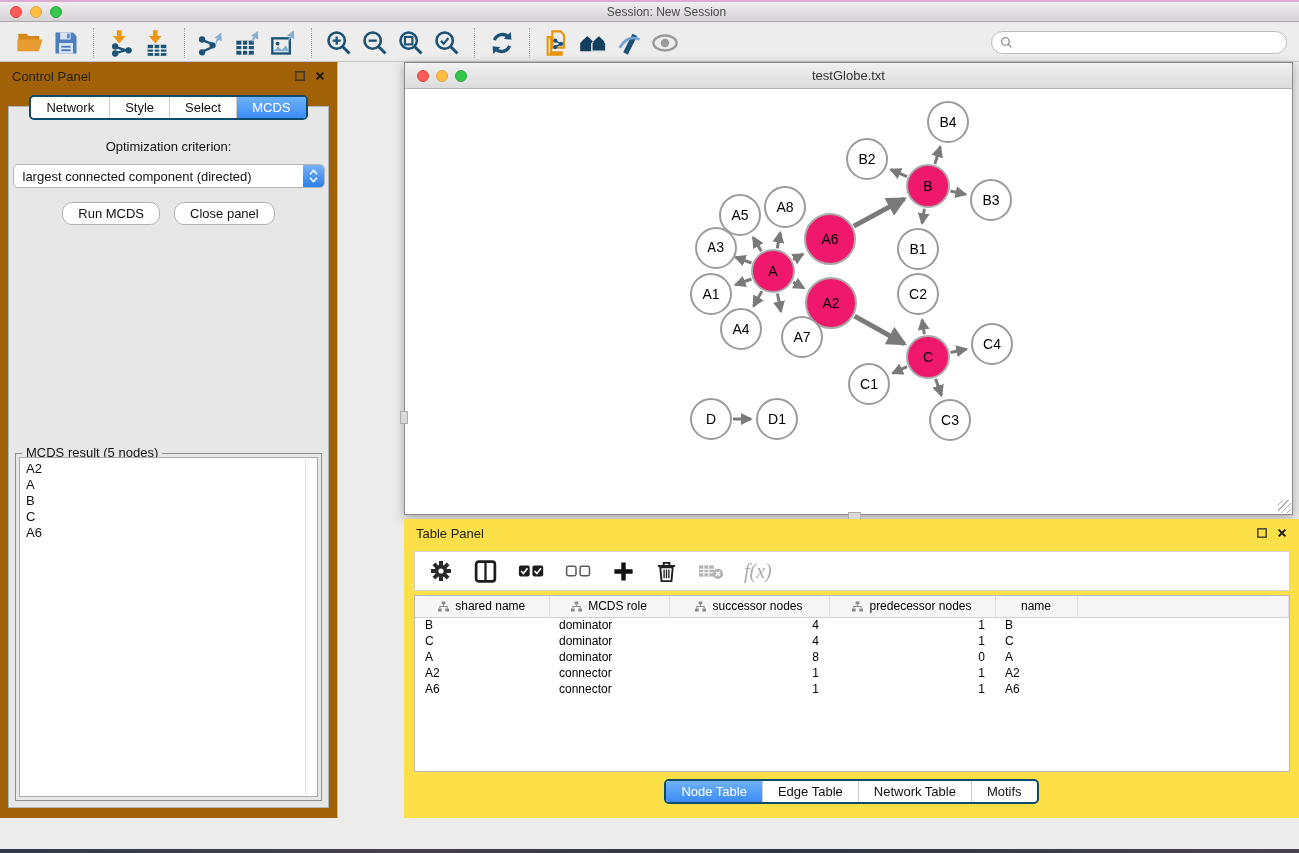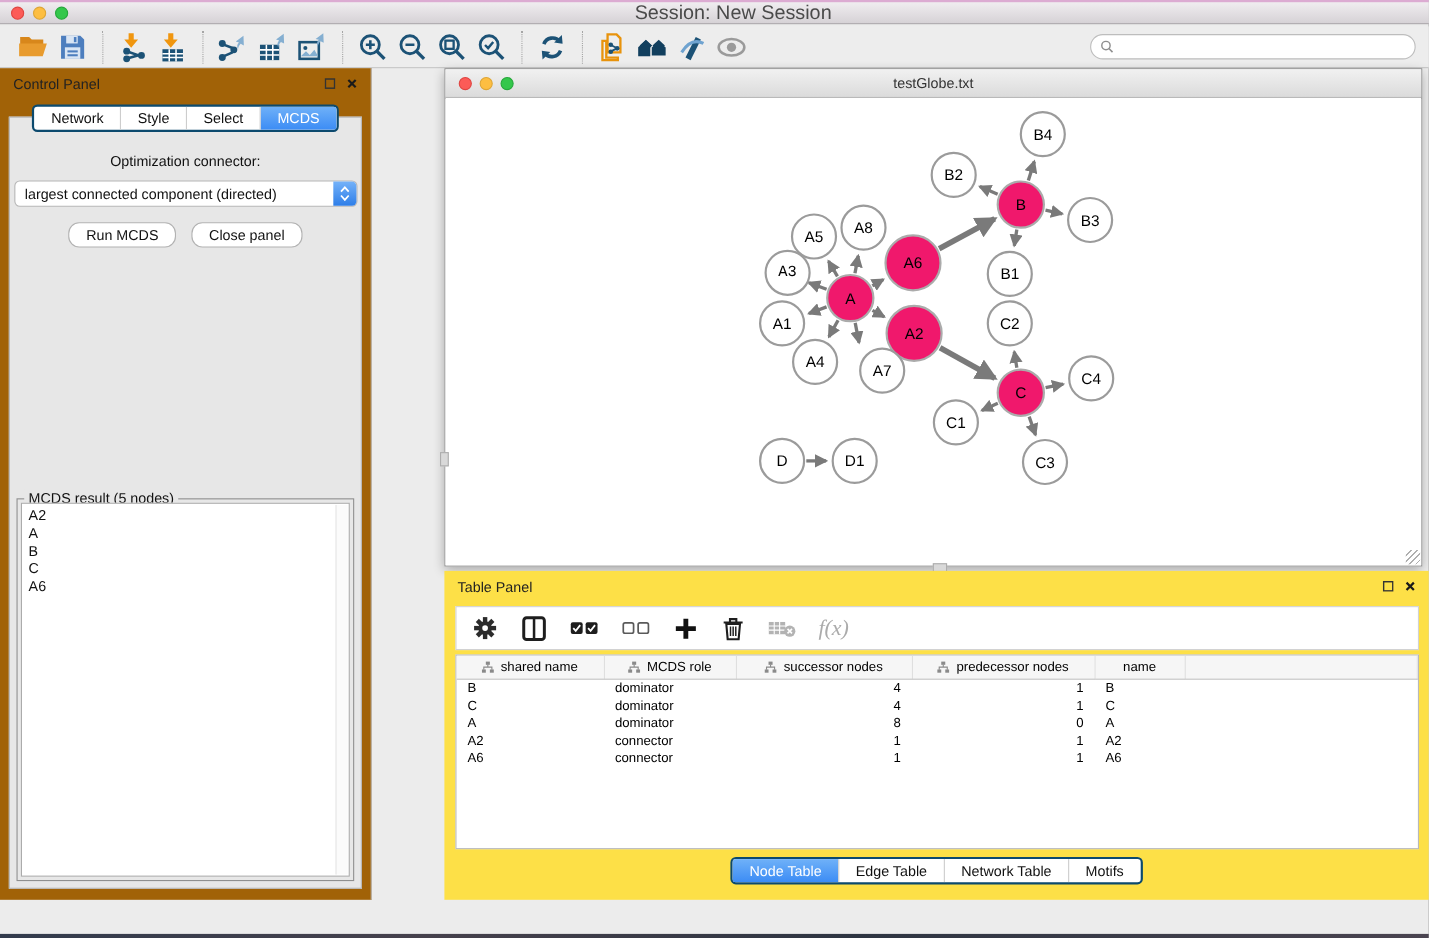--- a/index.html
+++ b/index.html
@@ -10,21 +10,21 @@
 
   
   .titlebar { position:absolute; top:0; left:0; right:0; height:22px;
     background:linear-gradient(#F0EDF0,#D6D2D6); border-top:2px solid #DCABD2;
     border-bottom:1px solid #ACA8AC; display:flex; align-items:center; justify-content:center; }
   .titlebar .tl-group { position:absolute; left:10px; top:4px; display:flex; gap:8px; }
   .dot { width:12px; height:12px; border-radius:50%; }
   .dot.red   { background:#FC5B57; border:1px solid #DF4541; }
   .dot.yel   { background:#FDBE41; border:1px solid #DEA636; }
   .dot.grn   { background:#34C74B; border:1px solid #27A83C; }
-  .titlebar .title { font-size:18px; color:#4A4A4A;margin-left:34px; }
+  .titlebar .title { font-size:12px; color:#4A4A4A;margin-left:34px; }
 
   
   .toolbar { position:absolute; top:24px; left:0; right:0; height:38px; background:#EDEDED;
     border-bottom:1px solid #C6C6C6; display:flex; align-items:center; padding:0 12px; }
   .tbtn { width:36px; height:32px; display:flex; align-items:center; justify-content:center; }
   .tbtn svg { width:28px; height:28px; }
   .tsep { width:1px; height:30px; border-left:1px dotted #A5A5A5; margin:0 9px; }
   .searchbox { margin-left:auto; width:296px; height:23px; background:#fff; border:1px solid #BDBDBD;
     border-radius:12px; display:flex; align-items:center; padding:0 8px; gap:5px; }
   .searchbox input { border:none; outline:none; flex:1; font-size:12px; background:transparent;
@@ -285,21 +285,21 @@
     </div>
     <div class="cp-tabs-row">
       <div class="seg" id="cp-tabs">
           <span class="s">Network</span>
           <span class="s">Style</span>
           <span class="s">Select</span>
           <span class="s sel">MCDS</span>
         </div>
     </div>
     <div class="tab-box">
-      <div class="opt-label">Optimization connector:</div>
+      <div class="opt-label">Optimization criterion:</div>
       <div class="dropdown">
         <span>largest connected component (directed)</span>
         <span class="dd-cap">
           <svg width="9" height="14" viewBox="0 0 10 16">
               <path d="M1 6l4-4.5L9 6" fill="none" stroke="#fff" stroke-width="1.8"></path>
               <path d="M1 10l4 4.5L9 10" fill="none" stroke="#fff" stroke-width="1.8"></path>
             </svg>
         </span>
       </div>
       <div class="btn-row">

